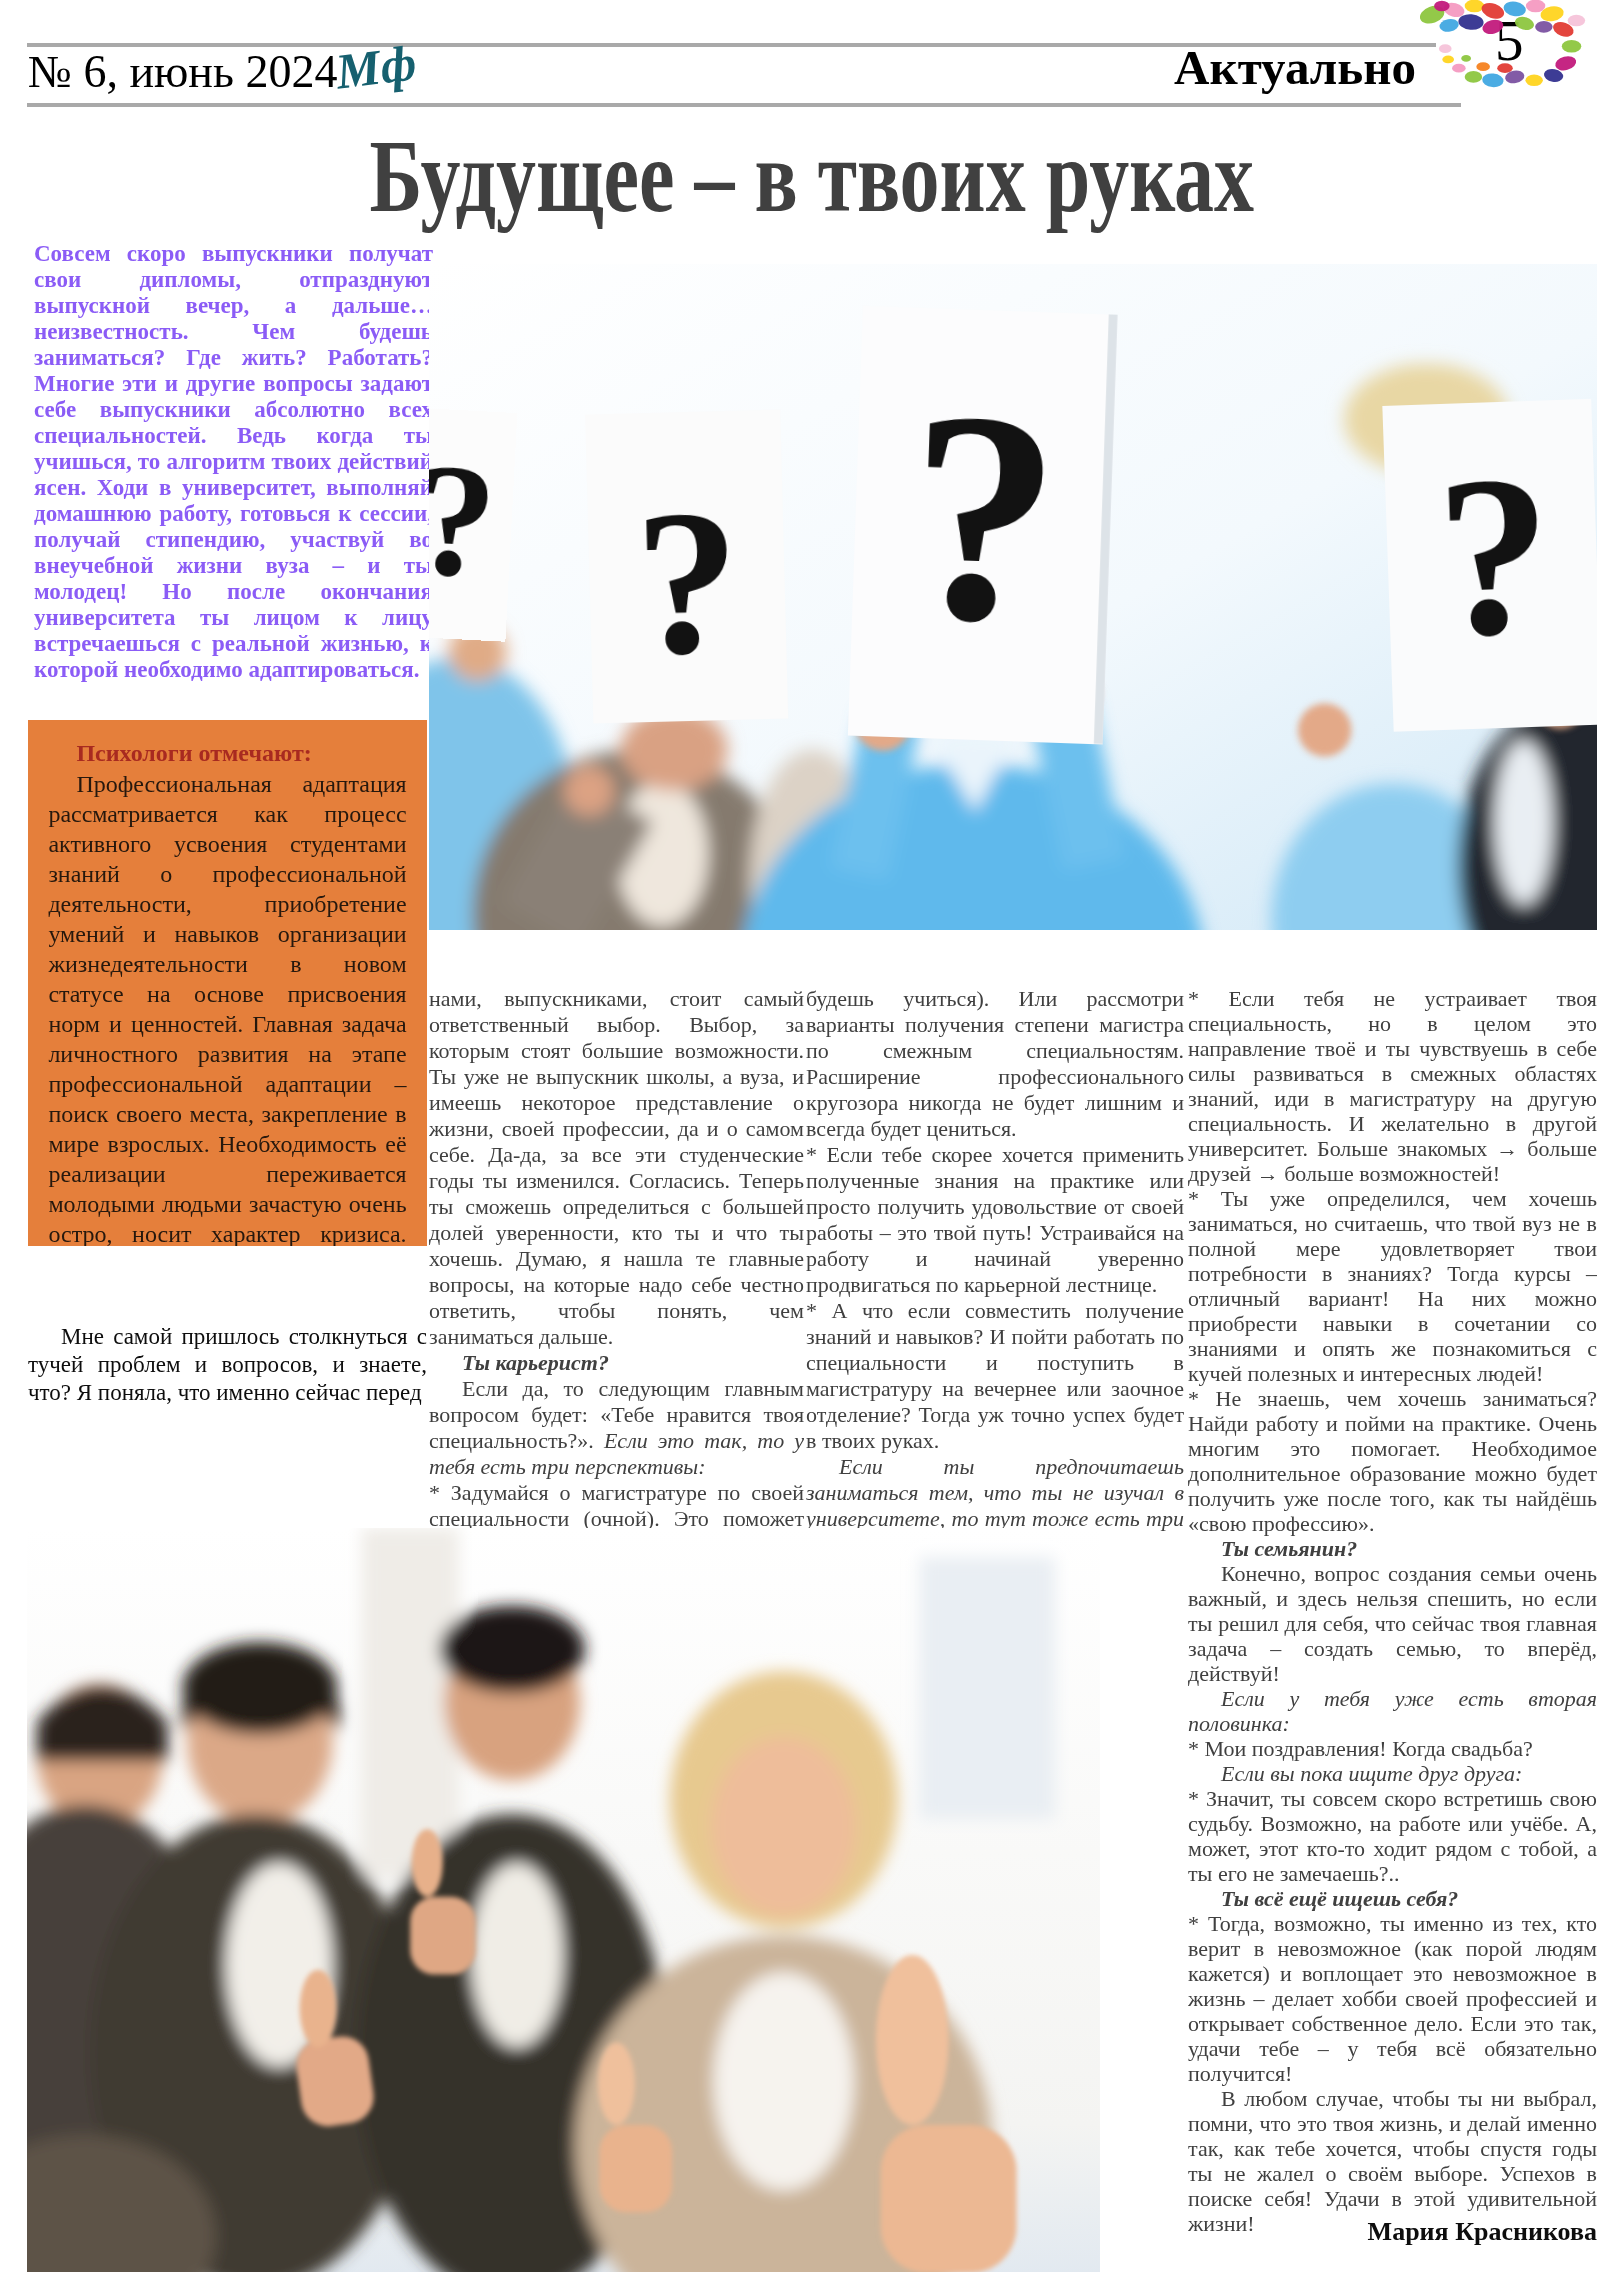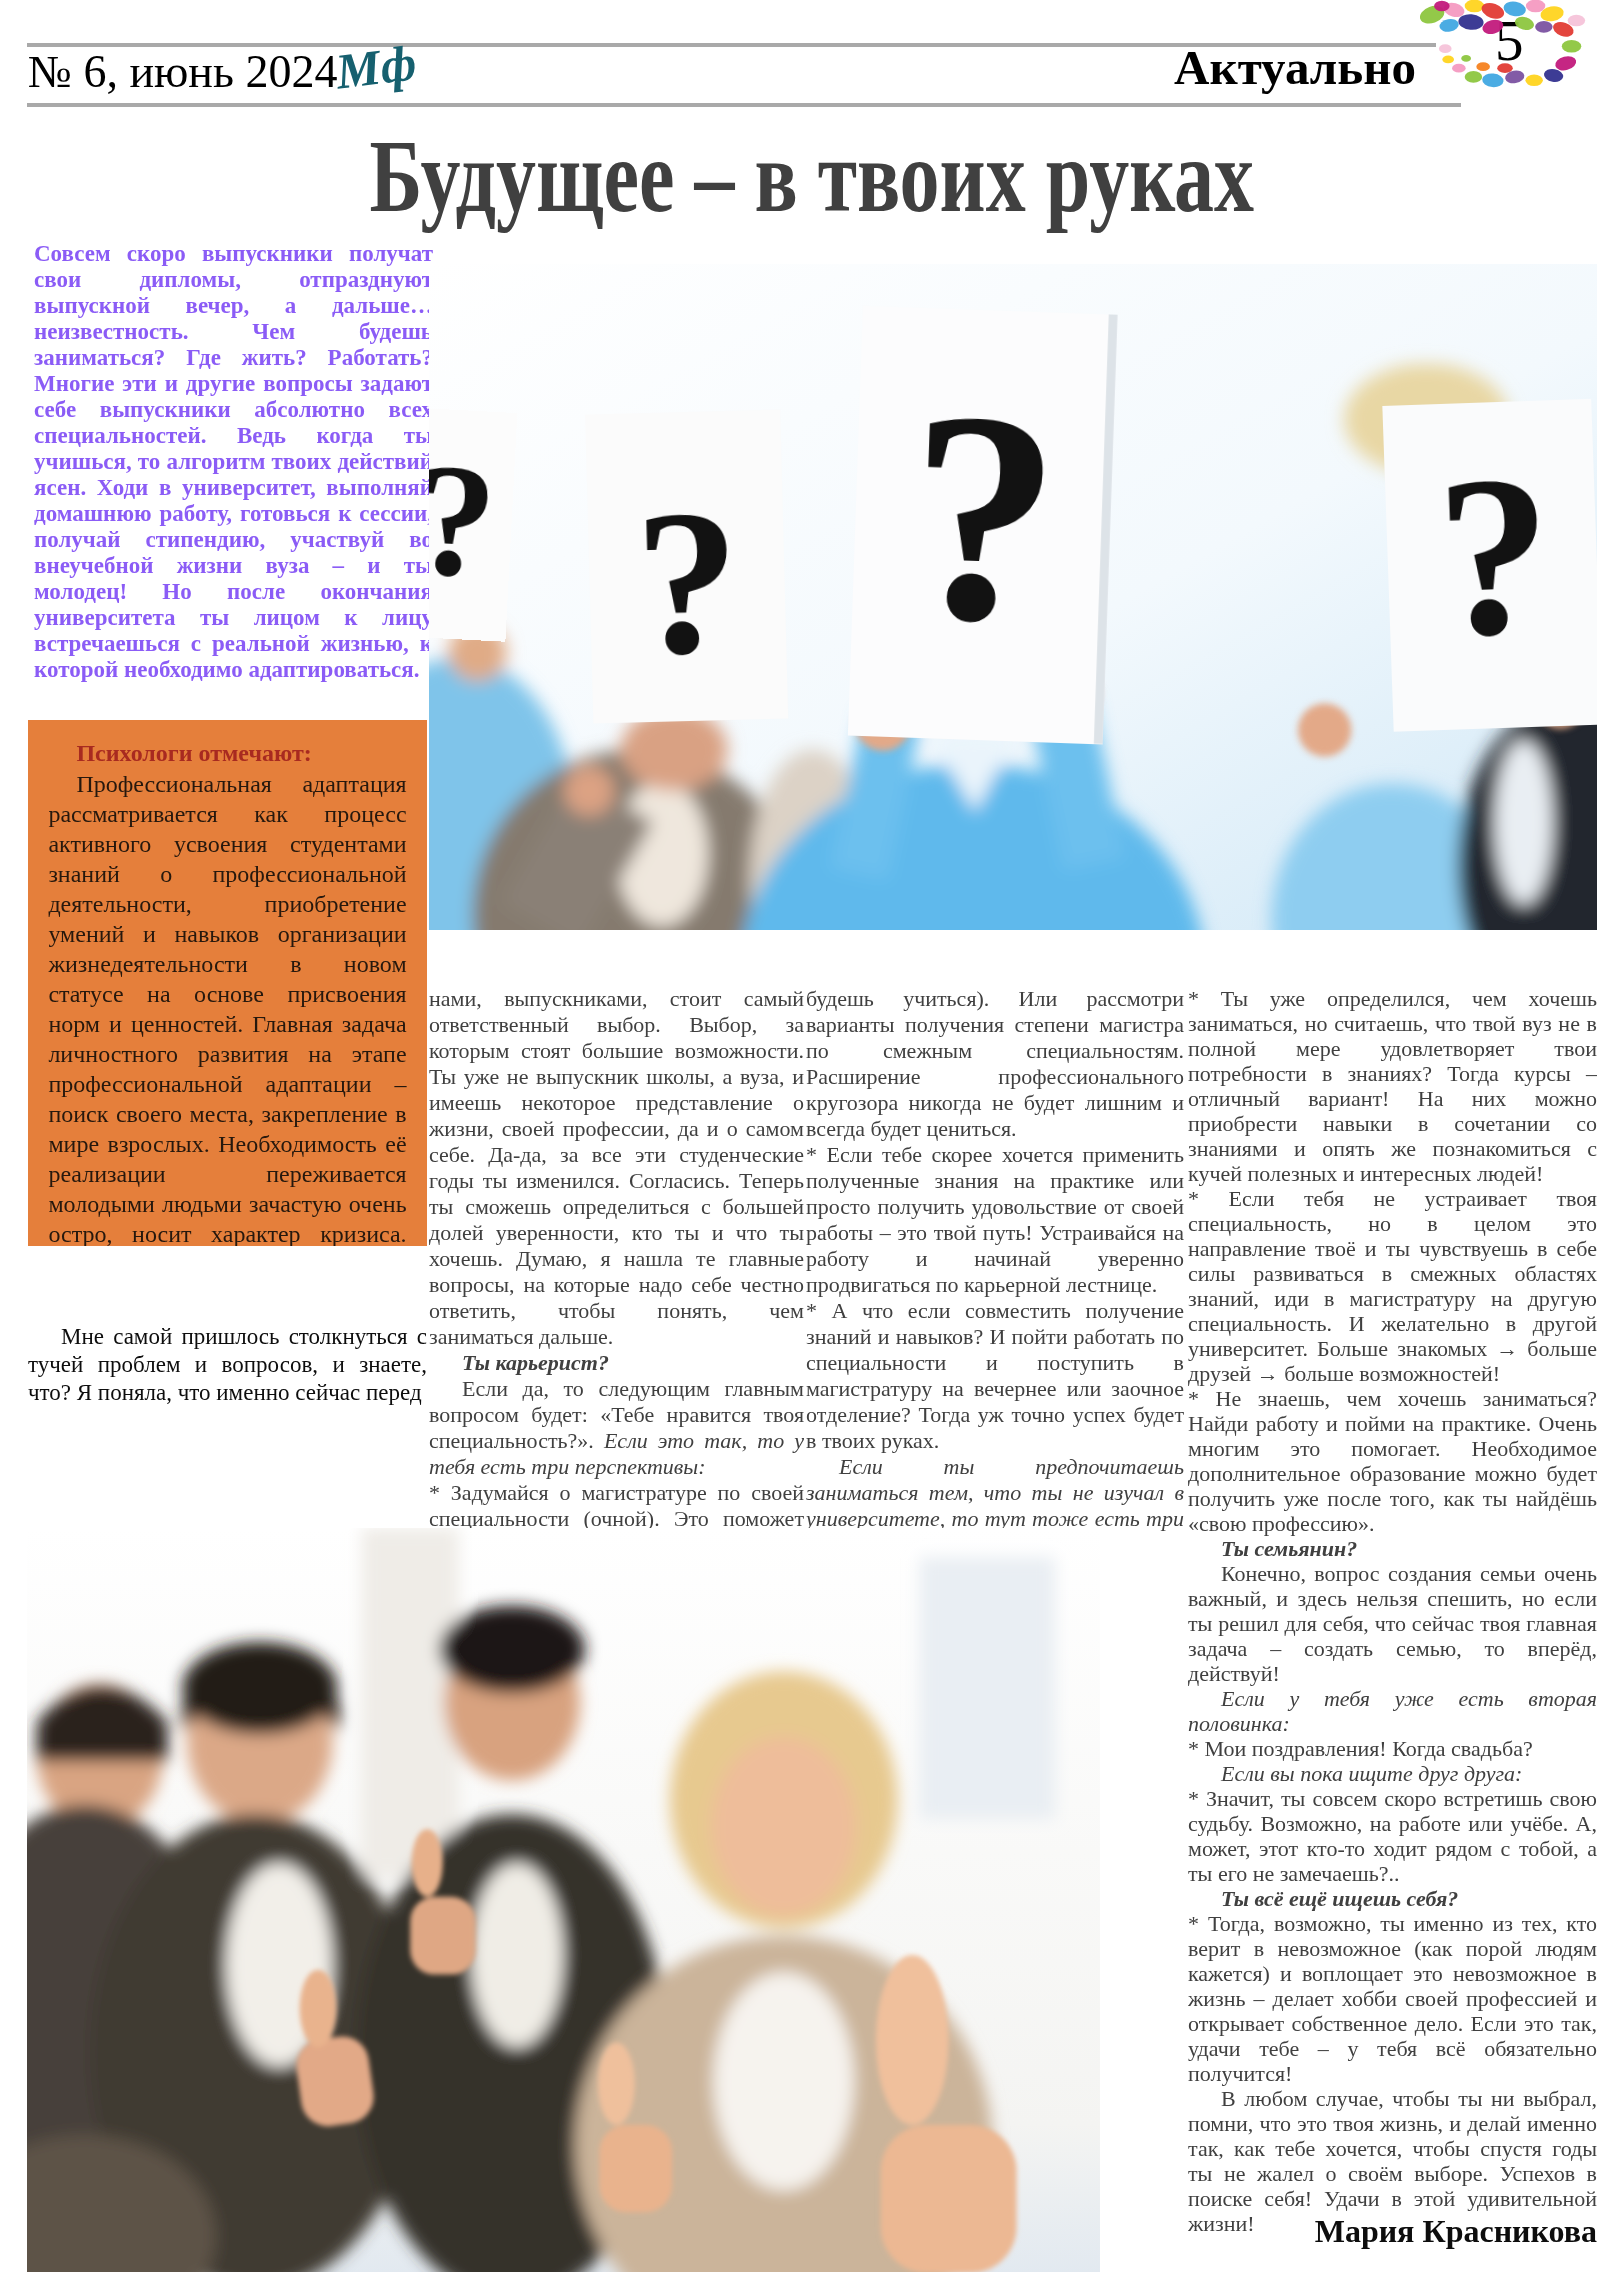--- a/index.html
+++ b/index.html
@@ -41,21 +41,21 @@
 
   
   .col{position:absolute;text-align:justify;font-size:22px;line-height:26px;color:#404040;margin-top:40px;}
   .col p{margin:0;}
   #col2{left:429px;top:946px;width:375px;height:580px;overflow:hidden;}
   #col3{left:806px;top:946px;width:378px;height:565px;overflow:hidden;}
   #col4{left:1188px;top:946px;width:409px;height:1269px;overflow:hidden;font-size:22px;line-height:25px;}
   p.ind{text-indent:33px;}
   p.it{font-style:italic;}
   p.subhead{font-weight:bold;font-style:italic;text-indent:33px;}
-  #author{left:1188px;top:2216px;width:409px;text-align:right;font-size:32px;line-height:31px;font-weight:bold;}
+  #author{left:1188px;top:2216px;width:409px;text-align:right;font-size:26px;line-height:31px;font-weight:bold;}
 </style>
 </head>
 <body>
 
 <div id="rule-top"></div>
 <div id="rule-bottom"></div>
 <div id="issue" class="abs">№ 6, июнь 2024</div>
 <div id="logo" class="abs">Мф</div>
 <div id="section" class="abs">Актуально</div>
 <div id="pagenum" class="abs">5</div>
@@ -187,22 +187,22 @@
 </div>
 
 <div id="col3" class="col">
   <p>будешь учиться). Или рассмотри варианты получения степени магистра по смежным специальностям. Расширение профессионального кругозора никогда не будет лишним и всегда будет цениться.</p>
   <p>* Если тебе скорее хочется применить полученные знания на практике или просто получить удовольствие от своей работы – это твой путь! Устраивайся на работу и начинай уверенно продвигаться по карьерной лестнице.</p>
   <p>* А что если совместить получение знаний и навыков? И пойти работать по специальности и поступить в магистратуру на вечернее или заочное отделение? Тогда уж точно успех будет в твоих руках.</p>
   <p class="it ind">Если ты предпочитаешь заниматься тем, что ты не изучал в университете, то тут тоже есть три варианта развития событий:</p>
 </div>
 
 <div id="col4" class="col">
+  <p>* Если тебя не устраивает твоя специальность, но в целом это направление твоё и ты чувствуешь в себе силы развиваться в смежных областях знаний, иди в магистратуру на другую специальность. И желательно в другой университет. Больше знакомых → больше друзей → больше возможностей!</p>
   <p>* Ты уже определился, чем хочешь заниматься, но считаешь, что твой вуз не в полной мере удовлетворяет твои потребности в знаниях? Тогда курсы – отличный вариант! На них можно приобрести навыки в сочетании со знаниями и опять же познакомиться с кучей полезных и интересных людей!</p>
-  <p>* Если тебя не устраивает твоя специальность, но в целом это направление твоё и ты чувствуешь в себе силы развиваться в смежных областях знаний, иди в магистратуру на другую специальность. И желательно в другой университет. Больше знакомых → больше друзей → больше возможностей!</p>
   <p>* Не знаешь, чем хочешь заниматься? Найди работу и пойми на практике. Очень многим это помогает. Необходимое дополнительное образование можно будет получить уже после того, как ты найдёшь «свою профессию».</p>
   <p class="subhead">Ты семьянин?</p>
   <p class="ind">Конечно, вопрос создания семьи очень важный, и здесь нельзя спешить, но если ты решил для себя, что сейчас твоя главная задача – создать семью, то вперёд, действуй!</p>
   <p class="it ind">Если у тебя уже есть вторая половинка:</p>
   <p>* Мои поздравления! Когда свадьба?</p>
   <p class="it ind">Если вы пока ищите друг друга:</p>
   <p>* Значит, ты совсем скоро встретишь свою судьбу. Возможно, на работе или учёбе. А, может, этот кто-то ходит рядом с тобой, а ты его не замечаешь?..</p>
   <p class="subhead">Ты всё ещё ищешь себя?</p>
   <p>* Тогда, возможно, ты именно из тех, кто верит в невозможное (как порой людям кажется) и воплощает это невозможное в жизнь – делает хобби своей профессией и открывает собственное дело. Если это так, удачи тебе – у тебя всё обязательно получится!</p>
   <p class="ind">В любом случае, чтобы ты ни выбрал, помни, что это твоя жизнь, и делай именно так, как тебе хочется, чтобы спустя годы ты не жалел о своём выборе. Успехов в поиске себя! Удачи в этой удивительной жизни!</p>

